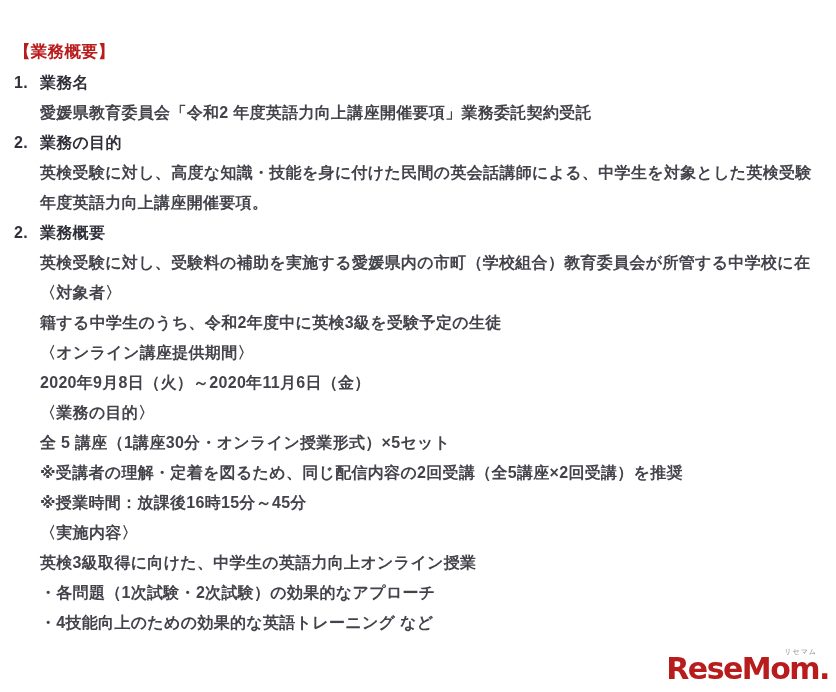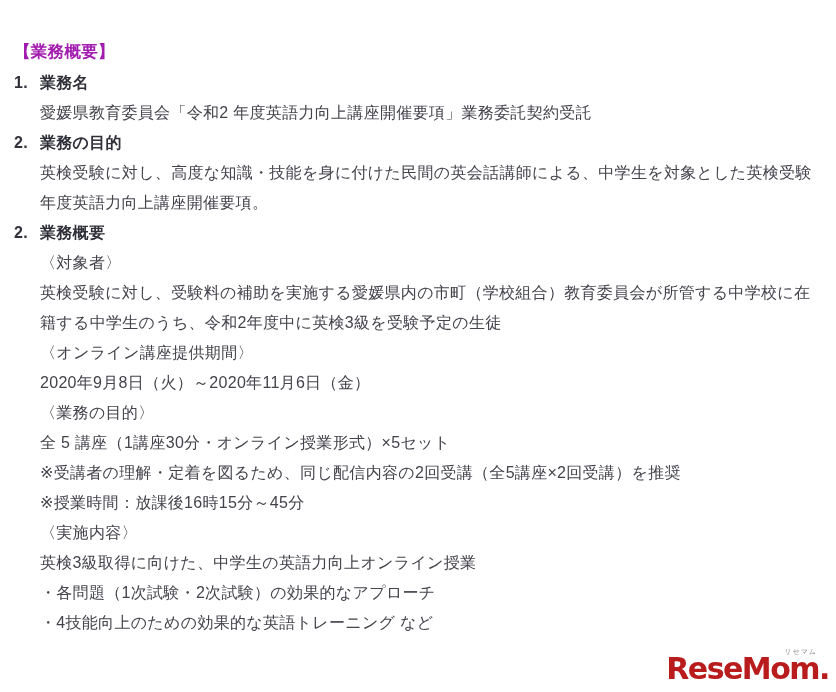--- a/index.html
+++ b/index.html
@@ -14,21 +14,21 @@
     overflow: hidden;
     font-family: "Liberation Sans", "DejaVu Sans", sans-serif;
     color: #43434b;
   }
   .page {
     padding: 36px 0 0 14px;
   }
   .doc-title {
     font-size: 16.5px;
     font-weight: bold;
-    color: #a21caf;
+    color: #b91c1c;
     margin: 0 0 2px 0;
     line-height: 30px;
     letter-spacing: 0.3px;
   }
   .sec-head {
     display: flex;
     font-weight: bold;
     color: #30303a;
     font-size: 16px;
     line-height: 30px;
@@ -40,20 +40,21 @@
     flex: 0 0 26px;
   }
   .line {
     margin: 0;
     padding-left: 26px;
     font-size: 16px;
     line-height: 30px;
     letter-spacing: 0.3px;
     white-space: nowrap;
     color: #43434b;
+    font-weight: bold;
   }
   .logo {
     position: absolute;
     right: 7px;
     bottom: 8px;
     text-align: right;
   }
   .logo-wordmark {
     font-family: "DejaVu Sans", sans-serif;
     font-size: 30px;
@@ -94,22 +95,22 @@
     </div>
     <p class="line">英検受験に対し、高度な知識・技能を身に付けた民間の英会話講師による、中学生を対象とした英検受験</p>
     <p class="line">年度英語力向上講座開催要項。</p>
   </section>
 
   <section>
     <div class="sec-head">
       <span class="num">2.</span>
       <span class="head">業務概要</span>
     </div>
+    <p class="line">英検受験に対し、受験料の補助を実施する愛媛県内の市町（学校組合）教育委員会が所管する中学校に在</p>
     <p class="line">〈対象者〉</p>
-    <p class="line">英検受験に対し、受験料の補助を実施する愛媛県内の市町（学校組合）教育委員会が所管する中学校に在</p>
     <p class="line">籍する中学生のうち、令和2年度中に英検3級を受験予定の生徒</p>
     <p class="line">〈オンライン講座提供期間〉</p>
     <p class="line">2020年9月8日（火）～2020年11月6日（金）</p>
     <p class="line">〈業務の目的〉</p>
     <p class="line">全 5 講座（1講座30分・オンライン授業形式）×5セット</p>
     <p class="line">※受講者の理解・定着を図るため、同じ配信内容の2回受講（全5講座×2回受講）を推奨</p>
     <p class="line">※授業時間：放課後16時15分～45分</p>
     <p class="line">〈実施内容〉</p>
     <p class="line">英検3級取得に向けた、中学生の英語力向上オンライン授業</p>
     <p class="line">・各問題（1次試験・2次試験）の効果的なアプローチ</p>

